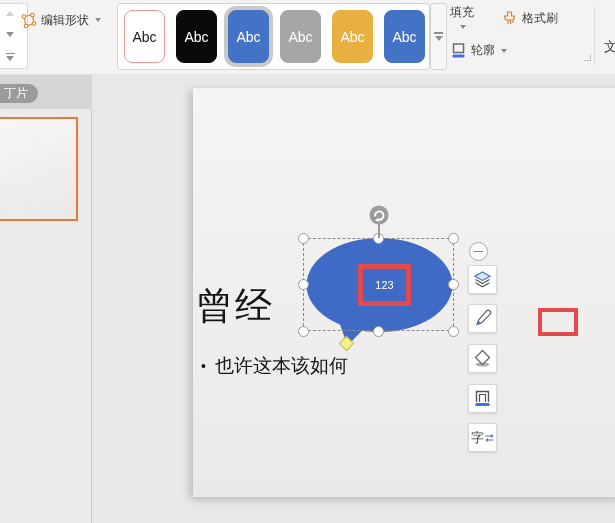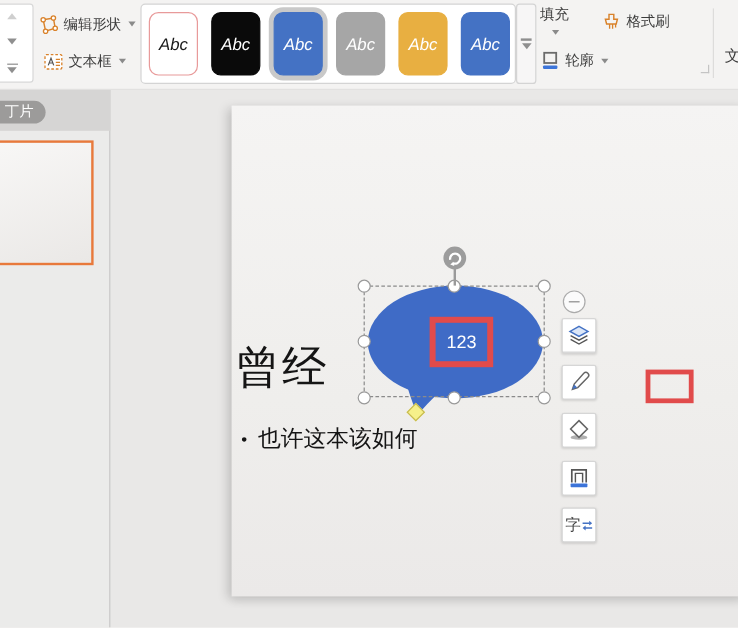--- a/index.html
+++ b/index.html
@@ -7,39 +7,39 @@
   #screen{position:relative;width:615px;height:523px;background:#e9e8e7;overflow:hidden;}
   .abs{position:absolute;}
   
   #ribbon{position:absolute;left:0;top:0;width:615px;height:74px;background:#f4f3f2;border-bottom:1px solid #e2e1e0;}
   .rbtn{display:flex;align-items:center;gap:4px;color:#3c3c3c;font-size:12px;cursor:pointer;}
   .caret{width:0;height:0;border-left:3.5px solid transparent;border-right:3.5px solid transparent;border-top:4px solid #8a8a8a;margin-left:2px;}
   .tri-up{width:0;height:0;border-left:4px solid transparent;border-right:4px solid transparent;border-bottom:5px solid #cfcfcf;}
   .tri-dn{width:0;height:0;border-left:4px solid transparent;border-right:4px solid transparent;border-top:5px solid #8f8f8f;}
   .mini-line{width:9px;height:1.5px;background:#8f8f8f;margin-bottom:2px;}
   #scrollstrip{left:-8px;top:3px;width:36px;height:66px;background:#fff;border:1px solid #d8d8d8;border-radius:3px;display:flex;flex-direction:column;align-items:center;justify-content:space-between;padding:7px 0;box-sizing:border-box;}
-  #gallery{left:117px;top:3px;width:313px;height:67px;background:#fff;border:1px solid #d4d4d4;border-radius:4px;display:flex;align-items:center;padding-left:6px;gap:11px;box-sizing:border-box;font-style:italic;}
+  #gallery{left:117px;top:3px;width:313px;height:67px;background:#fff;border:1px solid #d4d4d4;border-radius:4px;display:flex;align-items:center;padding-left:6px;gap:11px;box-sizing:border-box;}
   .swatch{width:41px;height:53px;border-radius:8px;border:1.5px solid transparent;display:flex;align-items:center;justify-content:center;font-size:14px;box-sizing:border-box;cursor:pointer;flex:0 0 auto;}
   .swatch.selected{box-shadow:0 0 0 4px #c9c9c9;}
   #gallery-more{left:430px;top:3px;width:17px;height:67px;background:#f7f6f6;border:1px solid #d4d4d4;border-radius:3px;display:flex;flex-direction:column;align-items:center;justify-content:center;box-sizing:border-box;cursor:pointer;}
   .vsep{width:1px;background:#dddcdb;}
   #clipped-label{left:604px;top:38px;font-size:13px;color:#3c3c3c;white-space:nowrap;}
   .corner{width:6px;height:6px;border-right:1.5px solid #c4c4c4;border-bottom:1.5px solid #c4c4c4;}
   
   #sidebar{left:0;top:75px;width:92px;height:448px;background:#ebebea;border-right:1px solid #c9c8c7;box-sizing:border-box;}
   #sidebar-head{left:0;top:75px;width:92px;height:34px;background:#d6d5d4;}
   #slides-badge{left:-14px;top:84px;height:19px;line-height:19px;border-radius:10px;background:#9c9b9a;color:#fff;font-size:12px;padding:0 10px 0 18px;}
   #thumb{left:-6px;top:117px;width:84px;height:104px;border:2px solid #e8793b;background:linear-gradient(160deg,#f8f7f6,#eae8e6);box-sizing:border-box;cursor:pointer;}
   
   #page{left:193px;top:88px;width:430px;height:409px;background:linear-gradient(180deg,#f5f4f3 0%,#efeeec 60%,#ebe9e8 100%);box-shadow:-5px 2px 8px rgba(0,0,0,0.13),0 4px 8px rgba(0,0,0,0.08);}
   #slide-title{left:196px;top:240px;font-size:37px;letter-spacing:2px;color:#151515;white-space:nowrap;margin-top:41px;}
   #bullet-line{left:201px;top:353px;display:flex;align-items:center;gap:9px;color:#151515;}
   #bullet-line .marker{font-size:14px;}
   #bullet-line .btxt{font-size:19px;white-space:nowrap;}
-  #redbox-1{left:358px;top:264px;width:53px;height:42px;border:5px solid #e14b4b;box-sizing:border-box;display:flex;align-items:center;justify-content:center;color:#fff;font-size:15px;}
+  #redbox-1{left:358px;top:264px;width:53px;height:42px;border:5px solid #e14b4b;box-sizing:border-box;display:flex;align-items:center;justify-content:center;color:#fff;font-size:11px;}
   #redbox-2{left:538px;top:308px;width:40px;height:28px;border:4px solid #e14b4b;box-sizing:border-box;}
   #sel-rect{left:303px;top:238px;width:151px;height:93px;border:1px dashed #8a8a8a;box-sizing:border-box;}
   .handle{position:absolute;width:11px;height:11px;border-radius:50%;background:#fff;border:1px solid #9a9a9a;box-sizing:border-box;cursor:pointer;}
   #rot-line{left:378px;top:224px;width:1.5px;height:14px;background:#9a9a9a;}
   #adj-diamond{left:341px;top:338px;width:11px;height:11px;background:#f6f08a;border:1px solid #c6ba50;box-sizing:border-box;transform:rotate(45deg);cursor:pointer;}
   
   #collapse-btn{left:469px;top:242px;width:19px;height:19px;border-radius:50%;border:1.5px solid #ababab;background:#fbfbfb;box-sizing:border-box;display:flex;align-items:center;justify-content:center;cursor:pointer;}
   #collapse-btn .bar{width:9px;height:1.5px;background:#8a8a8a;}
   .fbtn{position:absolute;left:468px;width:29px;height:29px;background:#fff;border:1px solid #d6d6d6;border-radius:2px;box-shadow:0 1px 2px rgba(0,0,0,0.12);display:flex;align-items:center;justify-content:center;box-sizing:border-box;cursor:pointer;}
   #fbtn-text span{font-size:13px;color:#444;line-height:1;}
@@ -53,41 +53,32 @@
 
     <div id="scrollstrip" class="abs">
       <span class="tri-up"></span>
       <span class="tri-dn"></span>
       <span style="display:flex;flex-direction:column;align-items:center;">
           <span class="mini-line"></span>
           <span class="tri-dn"></span>
         </span>
     </div>
 
-    <div class="abs rbtn" style="left:32px;top:9px;height:22px;">
+    <div class="abs rbtn" style="left:20px;top:9px;height:22px;">
       <svg width="17" height="17" viewBox="0 0 17 17">
         <path d="M4 4.5 L12.5 3 L14 11.5 L6 14 Z" fill="none" stroke="#d9822b" stroke-width="1.2"></path>
         <circle cx="4" cy="4.5" r="1.8" fill="#fff" stroke="#d9822b" stroke-width="1.1"></circle>
         <circle cx="12.5" cy="3" r="1.8" fill="#fff" stroke="#d9822b" stroke-width="1.1"></circle>
         <circle cx="14" cy="11.5" r="1.8" fill="#fff" stroke="#d9822b" stroke-width="1.1"></circle>
         <circle cx="6" cy="14" r="1.8" fill="#fff" stroke="#d9822b" stroke-width="1.1"></circle>
       </svg>
       <span>编辑形状</span>
       <span class="caret"></span>
     </div>
 
-    <div class="abs rbtn" style="left:36px;top:40px;height:22px;">
-      <svg width="17" height="17" viewBox="0 0 17 17">
-        <rect x="1.5" y="2.5" width="14" height="12" rx="1" fill="#fff" stroke="#d9822b" stroke-width="1.1" stroke-dasharray="2.2 1.6"></rect>
-        <path d="M4.2 11.5 L6.5 5.5 L8.8 11.5 M5 9.5 h3" fill="none" stroke="#555" stroke-width="1"></path>
-        <path d="M10.5 6.5 h3.5 M10.5 9 h3.5 M10.5 11.5 h3.5" stroke="#d9822b" stroke-width="1.1"></path>
-      </svg>
-      <span>文本框</span>
-      <span class="caret"></span>
-    </div>
 
     <div id="gallery" class="abs">
       <div class="swatch" style="background-color: rgb(255, 255, 255); color: rgb(26, 26, 26); border-color: rgb(232, 154, 154);">
         <span>Abc</span>
         </div>
       <div class="swatch" style="background-color: rgb(10, 10, 10); color: rgb(255, 255, 255); border-color: rgb(10, 10, 10);">
         <span>Abc</span>
         </div>
       <div class="swatch selected" style="background-color: rgb(68, 114, 196); color: rgb(255, 255, 255); border-color: rgb(68, 114, 196);">
         <span>Abc</span>

